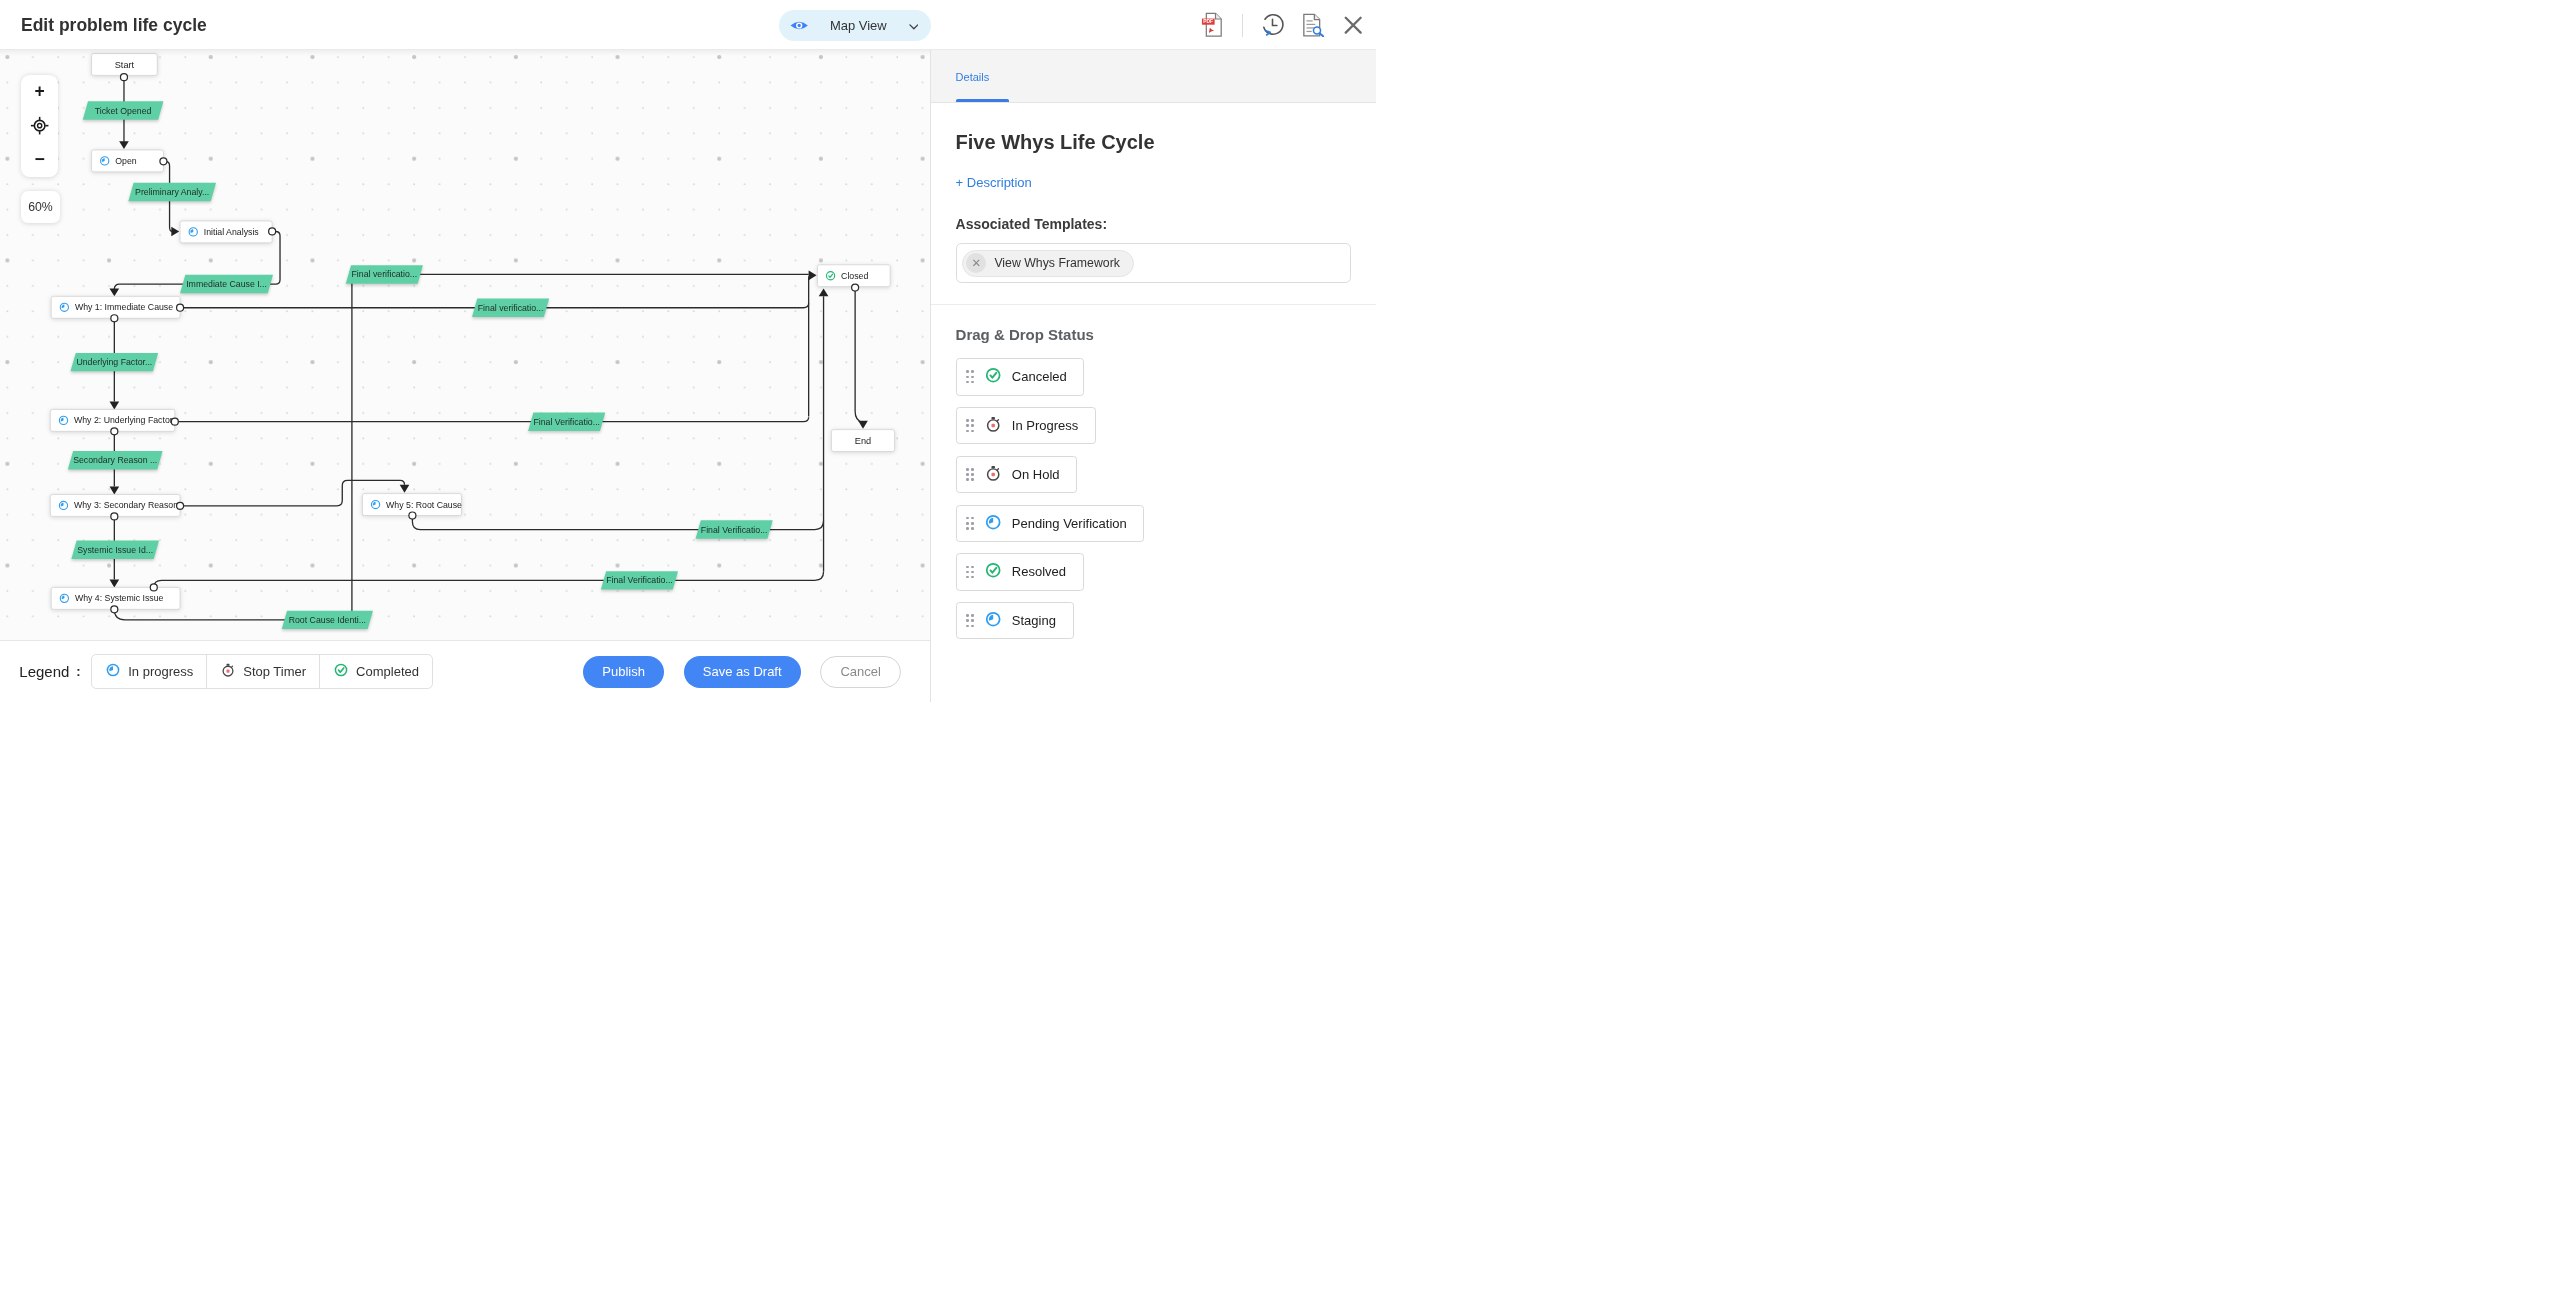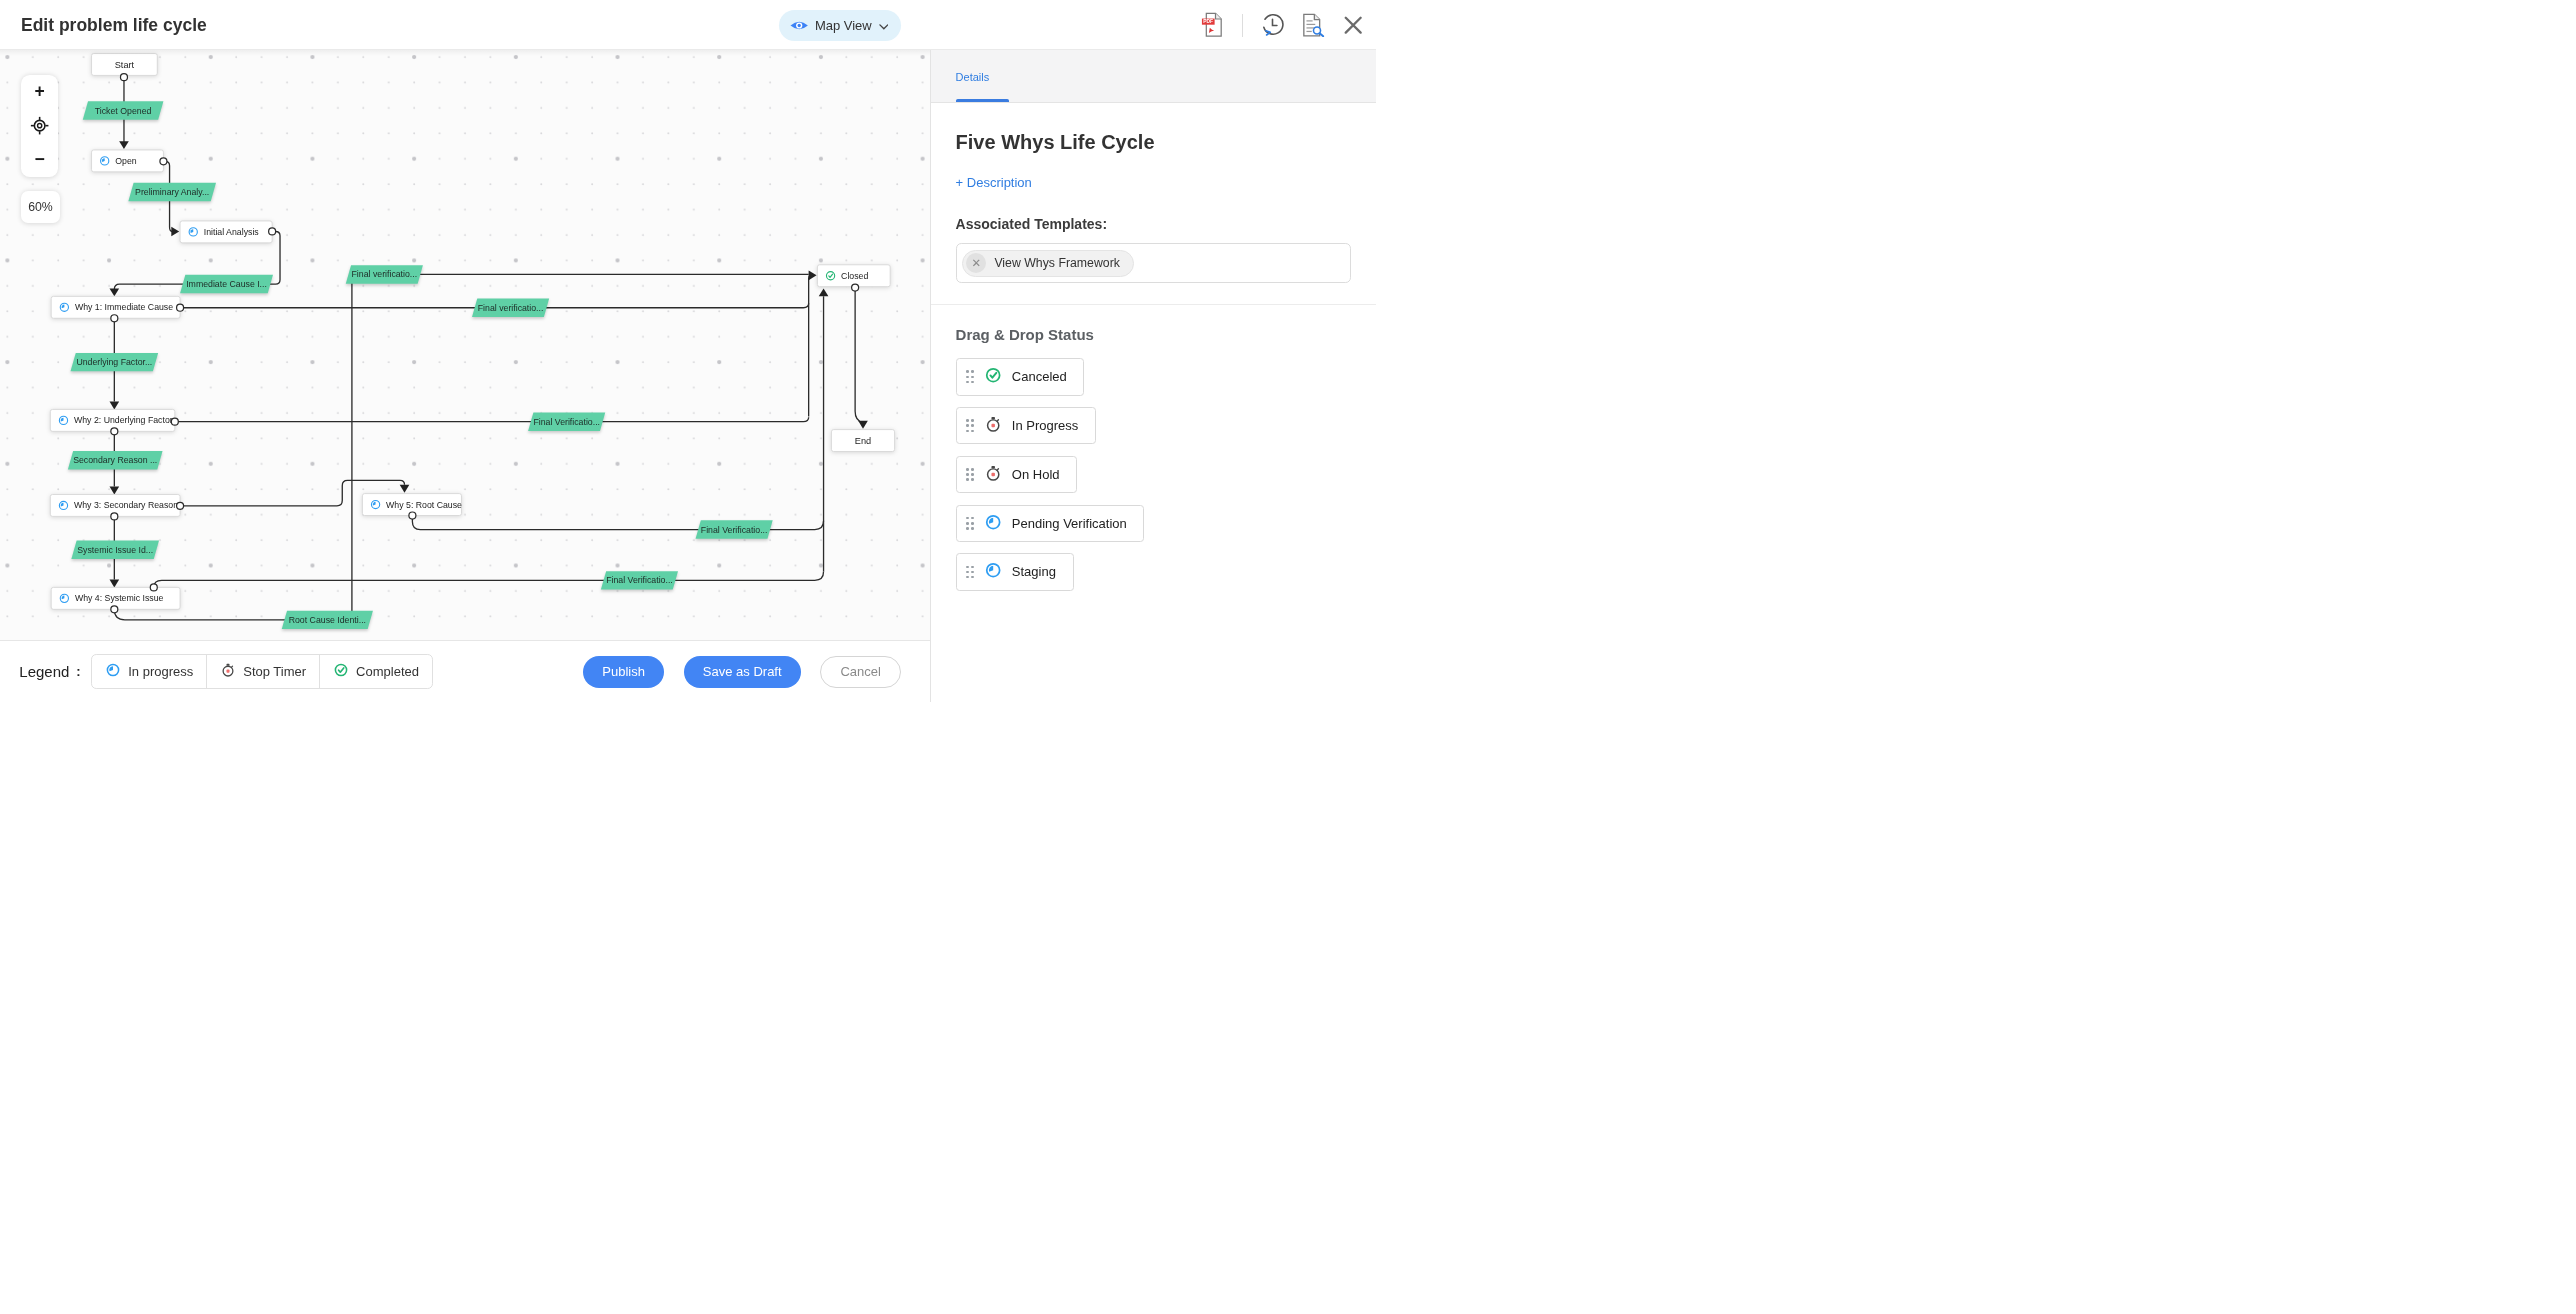--- a/index.html
+++ b/index.html
@@ -4,21 +4,21 @@
 <style>
   * { margin:0; padding:0; box-sizing:border-box; }
   html,body { width:1376px; height:702px; overflow:hidden; background:#fff;
     font-family:"Liberation Sans", sans-serif; color:#333; }
   .app { position:relative; width:1376px; height:702px; }
 
   
   .header { position:relative; height:50px; background:#fff; border-bottom:0.9px solid #eaeaea; }
   .header-title { position:absolute; left:21px; top:0; line-height:50px; font-size:17.5px; font-weight:700; color:#323232; }
   .view-pill { position:absolute; left:779px; top:9.7px; height:31px; padding:0 12.3px 0 10.5px;
-    background:#e1f2fb; border-radius:16px; display:flex; align-items:center; gap:7px; cursor:pointer; }
+    background:#e1f2fb; border-radius:16px; display:flex; align-items:center; gap:22px; cursor:pointer; }
   .view-pill .label { font-size:13px; color:#333; }
   .header-actions { position:absolute; right:14px; top:0; height:50px; display:flex; align-items:center; gap:18.4px; }
   .hdr-icon { display:flex; align-items:center; cursor:pointer; }
   .hdr-divider { width:0.9px; height:23px; background:#ddd; }
 
   
   .main { position:absolute; top:50px; left:0; width:1376px; height:652px; display:flex; }
   .left-col { width:930px; height:652px; display:flex; flex-direction:column; }
   .canvas { position:relative; width:930px; height:590px; background:#fbfbfb; overflow:hidden; }
   .canvas-topshadow { position:absolute; top:0; left:0; right:0; height:6.1px;
@@ -450,20 +450,35 @@
             <div class="status-row"><div class="status-box">
                 <span class="drag-dots">
                   <i></i>
                   <i></i>
                   <i></i>
                   <i></i>
                   <i></i>
                   <i></i>
                 </span>
                 <span><svg width="18.4" height="18.4" viewBox="-10 -10 20 20" style="flex:none">
+                    <circle r="7" fill="#fff" stroke="#23b573" stroke-width="1.9"></circle>
+                    <path d="M-3,0.3 L-0.9,2.7 L3.4,-2.6" fill="none" stroke="#23b573" stroke-width="2.1" stroke-linecap="round" stroke-linejoin="round"></path>
+                  </svg></span>
+                <span class="status-label">Resolved</span>
+              </div></div>
+            <div class="status-row"><div class="status-box">
+                <span class="drag-dots">
+                  <i></i>
+                  <i></i>
+                  <i></i>
+                  <i></i>
+                  <i></i>
+                  <i></i>
+                </span>
+                <span><svg width="18.4" height="18.4" viewBox="-10 -10 20 20" style="flex:none">
                     <circle r="7" fill="#fff" stroke="#2e9df2" stroke-width="1.9"></circle>
                     <path d="M0,0 L0,-4.7 A4.7,4.7 0 0 0 -4.4,1.7 Z" fill="#2e9df2"></path>
                   </svg></span>
                 <span class="status-label">Staging</span>
               </div></div>
           </div>
       </div>
     </aside>
   </div>
 </div>

